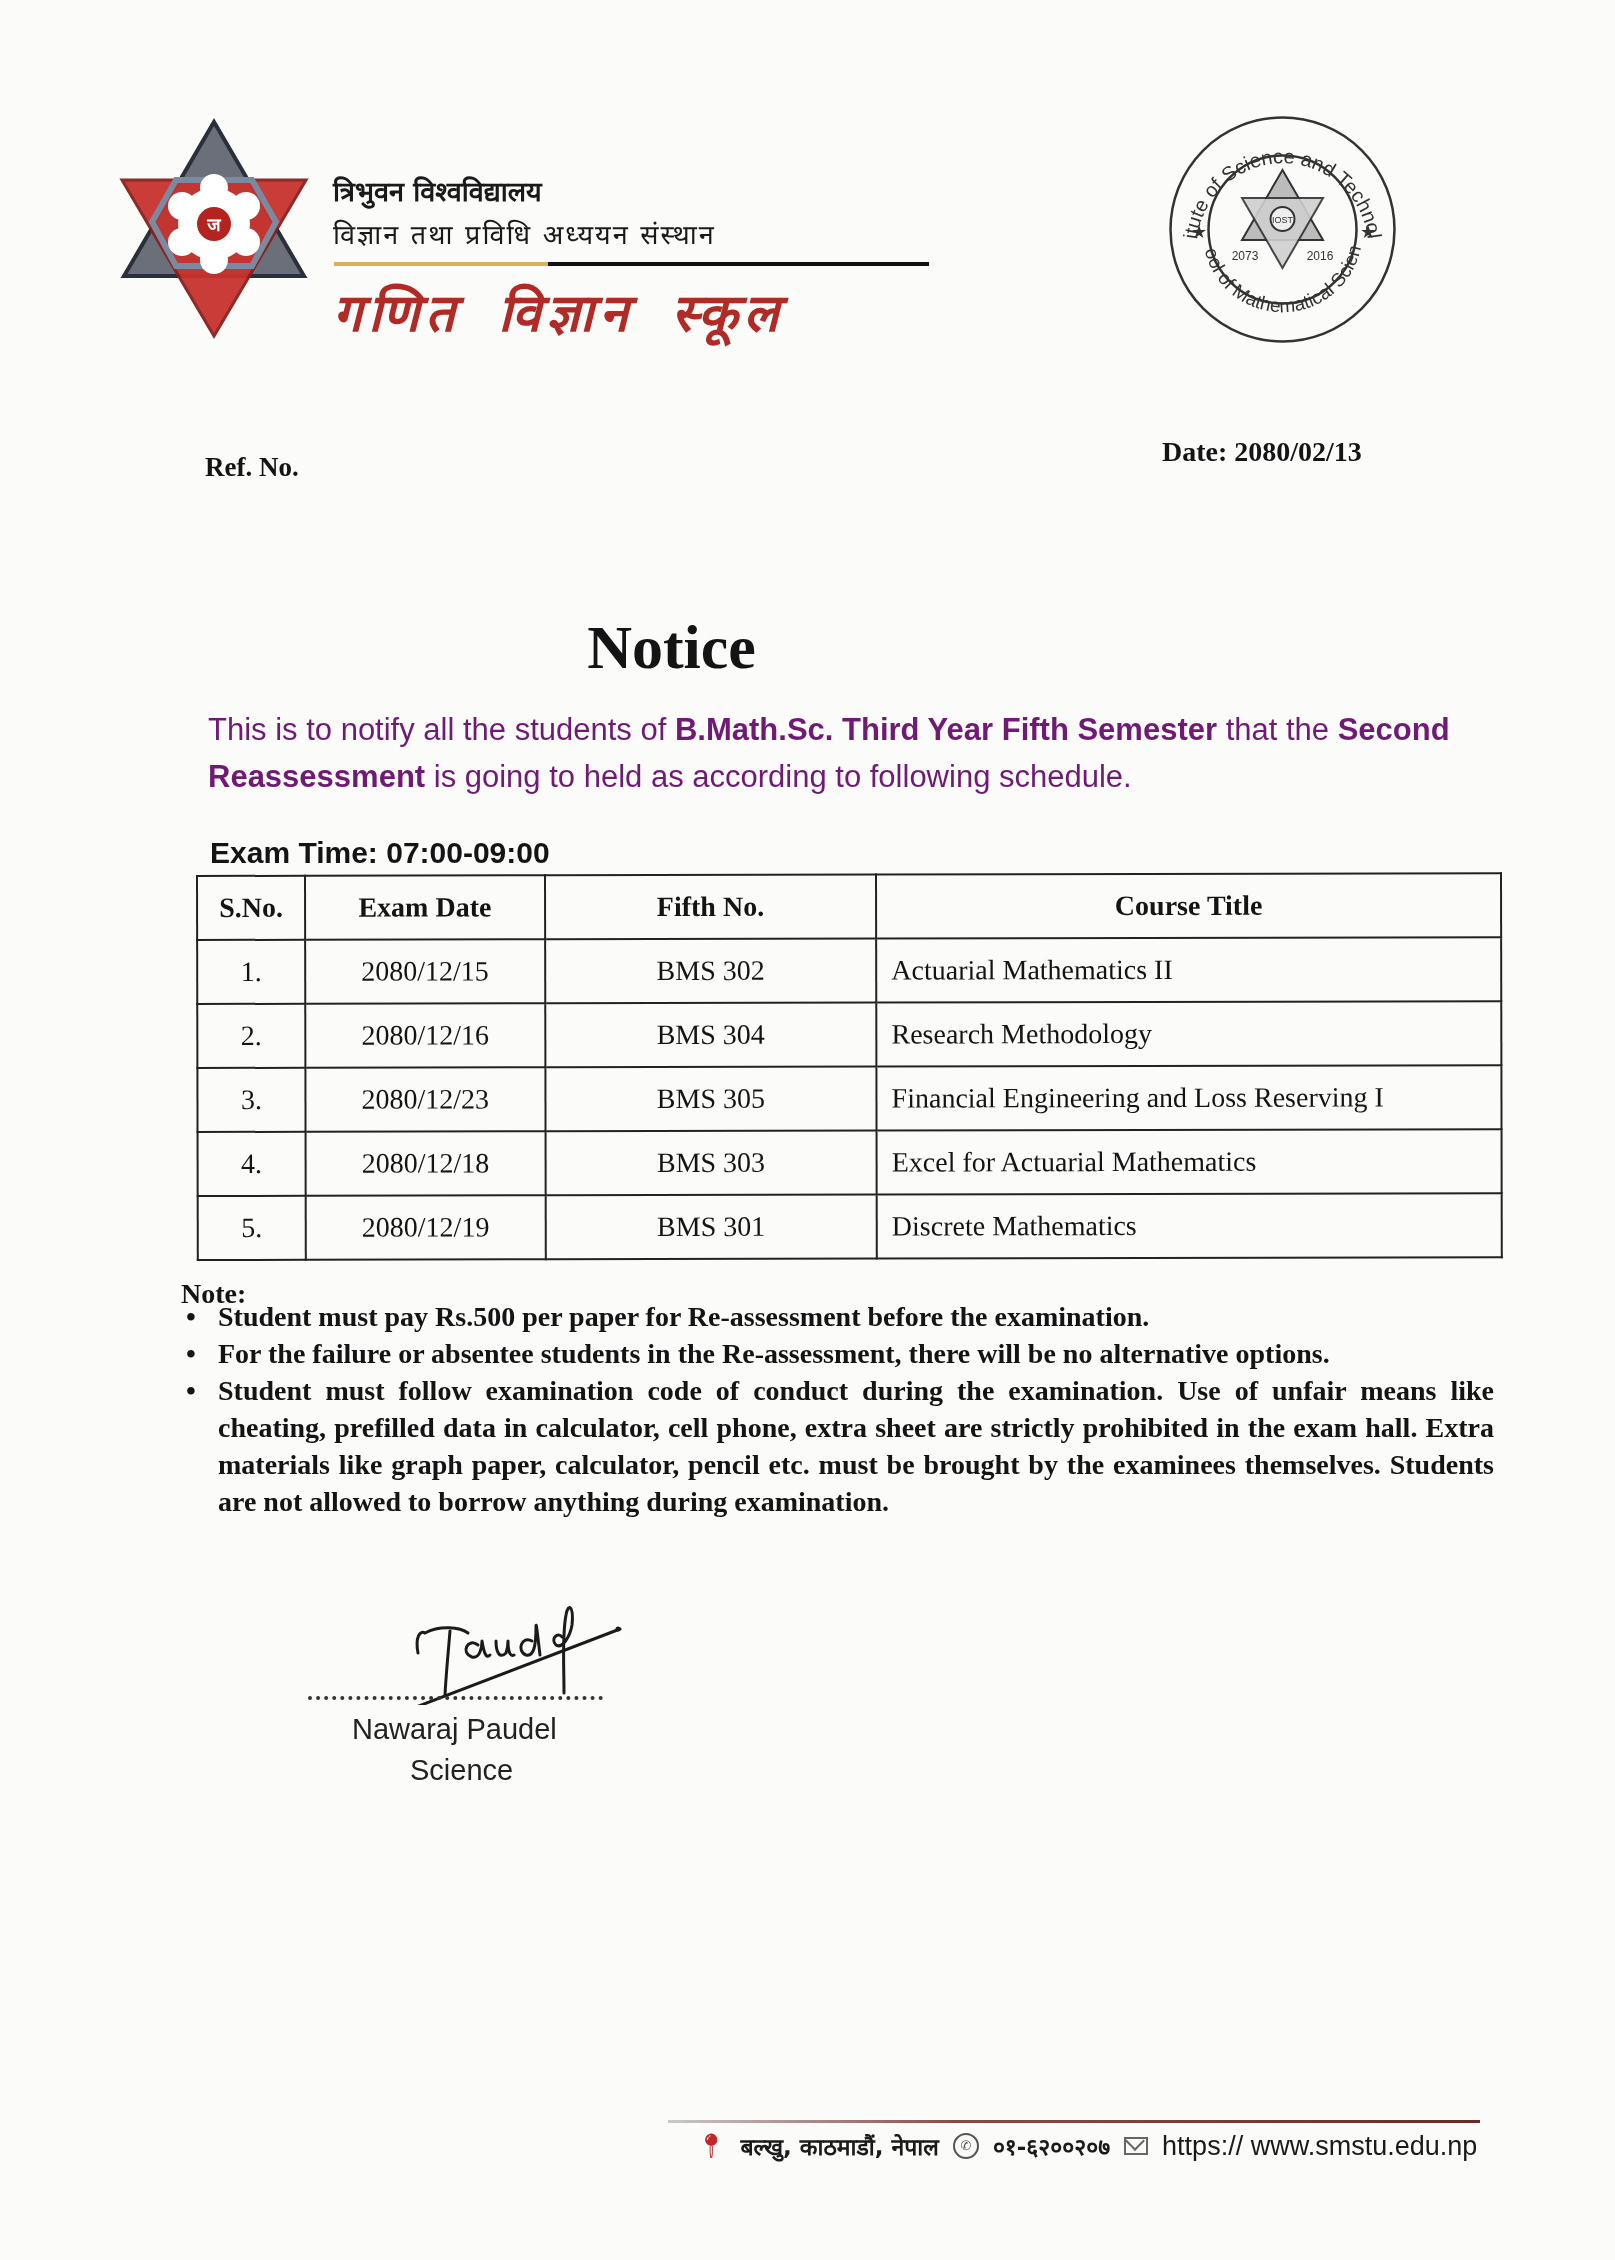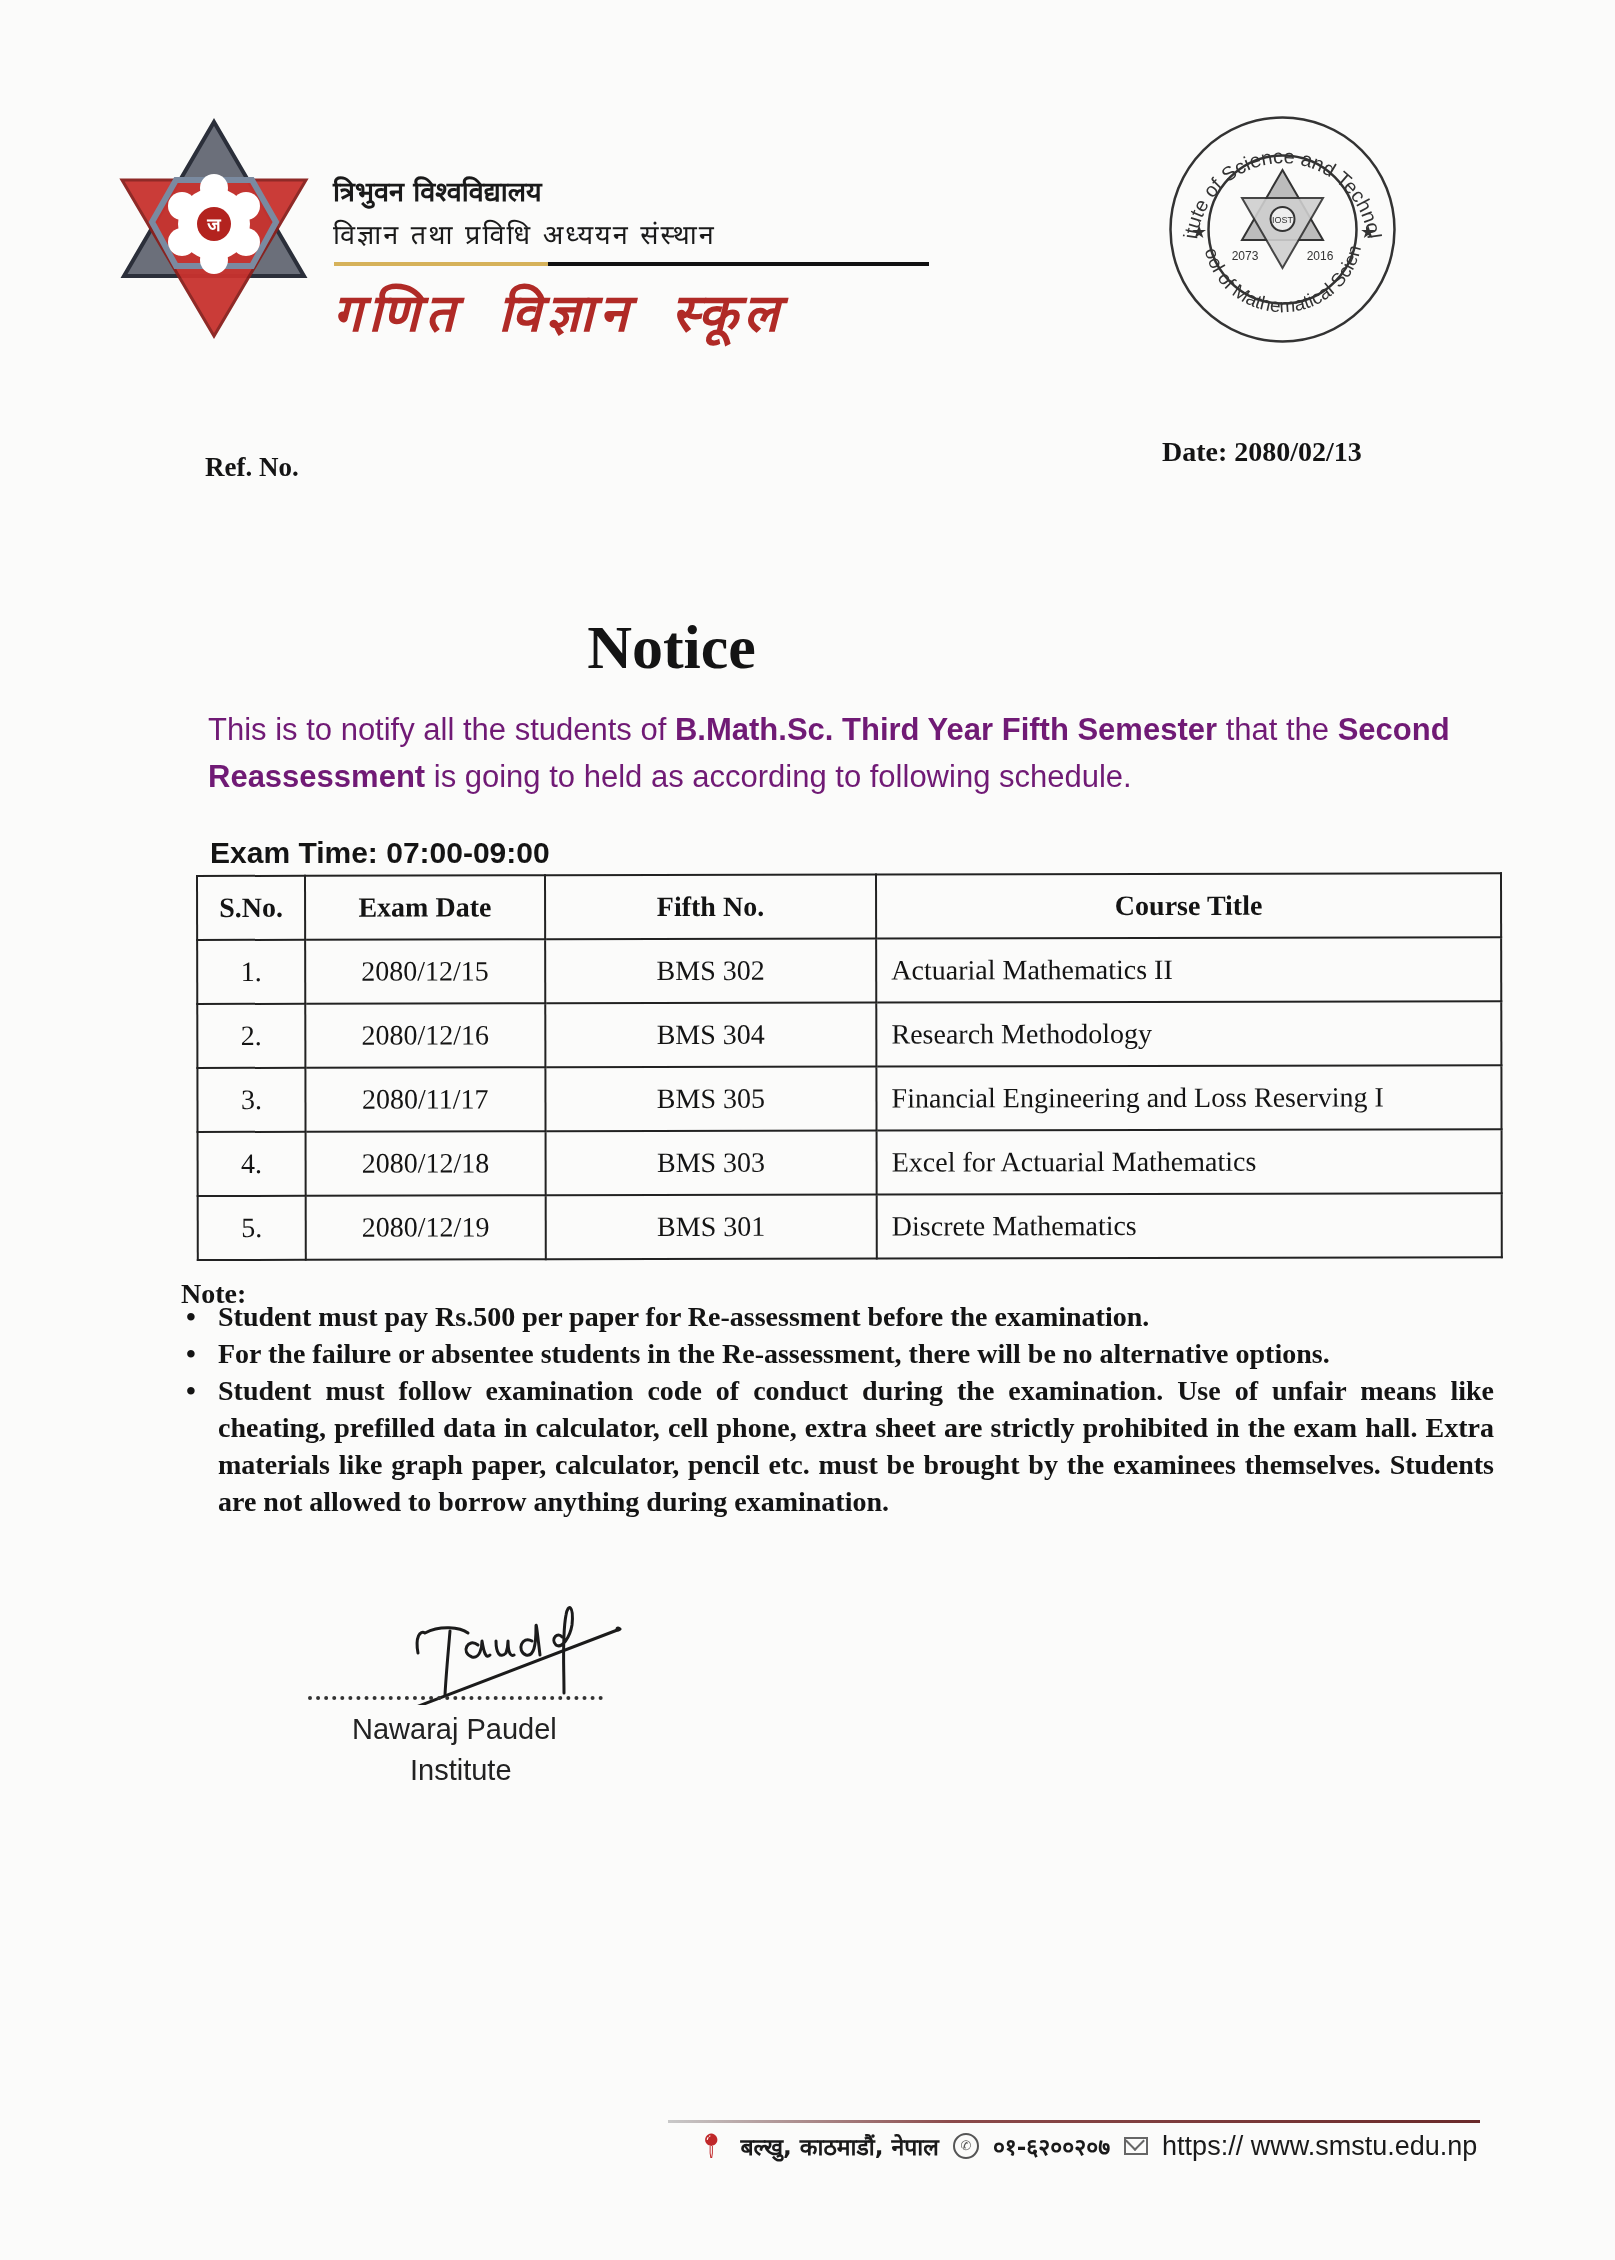--- a/index.html
+++ b/index.html
@@ -138,21 +138,21 @@
       <td class="title">Actuarial Mathematics II</td>
     </tr>
     <tr>
       <td>2.</td>
       <td>2080/12/16</td>
       <td>BMS 304</td>
       <td class="title">Research Methodology</td>
     </tr>
     <tr>
       <td>3.</td>
-      <td>2080/11/17</td>
+      <td>2080/12/23</td>
       <td>BMS 305</td>
       <td class="title">Financial Engineering and Loss Reserving I</td>
     </tr>
     <tr>
       <td>4.</td>
       <td>2080/12/18</td>
       <td>BMS 303</td>
       <td class="title">Excel for Actuarial Mathematics</td>
     </tr>
     <tr>
@@ -178,21 +178,21 @@
     <path d="M 178,70 C 168,62 160,78 172,82 C 180,84 182,72 182,66 C 184,78 186,84 190,80"></path>
     <path d="M 196,66 C 196,78 200,84 206,78 C 208,72 208,66 208,66 C 208,76 210,82 214,80"></path>
     <path d="M 232,66 C 222,60 216,76 226,80 C 234,82 236,70 236,52 C 236,44 238,64 240,80"></path>
     <path d="M 262,62 C 258,56 250,64 256,70 C 262,74 270,62 272,50 C 274,30 268,28 266,40 C 262,60 264,90 264,118"></path>
     <path d="M 120,152 L 350,64" transform="translate(-30,-10)"></path>
   </g>
   <circle cx="318" cy="54" r="2.5" fill="#1b1b1b"></circle>
 </svg>
 <div class="abs sig-dots"></div>
 <div class="abs sig-name">Nawaraj Paudel</div>
-<div class="abs sig-role">Institute</div>
+<div class="abs sig-role">Science</div>
 
 <div class="abs footer-rule"></div>
 <div class="abs footer">
   <span class="icon pin">📍︎</span>
   <span class="dev">बल्खु, काठमाडौं, नेपाल</span>
   <span class="icon phone-ic">✆</span>
   <span class="dev">०१-६२००२०७</span>
   <span class="icon mail-ic"></span>
   <span>https:// www.smstu.edu.np</span>
 </div>

